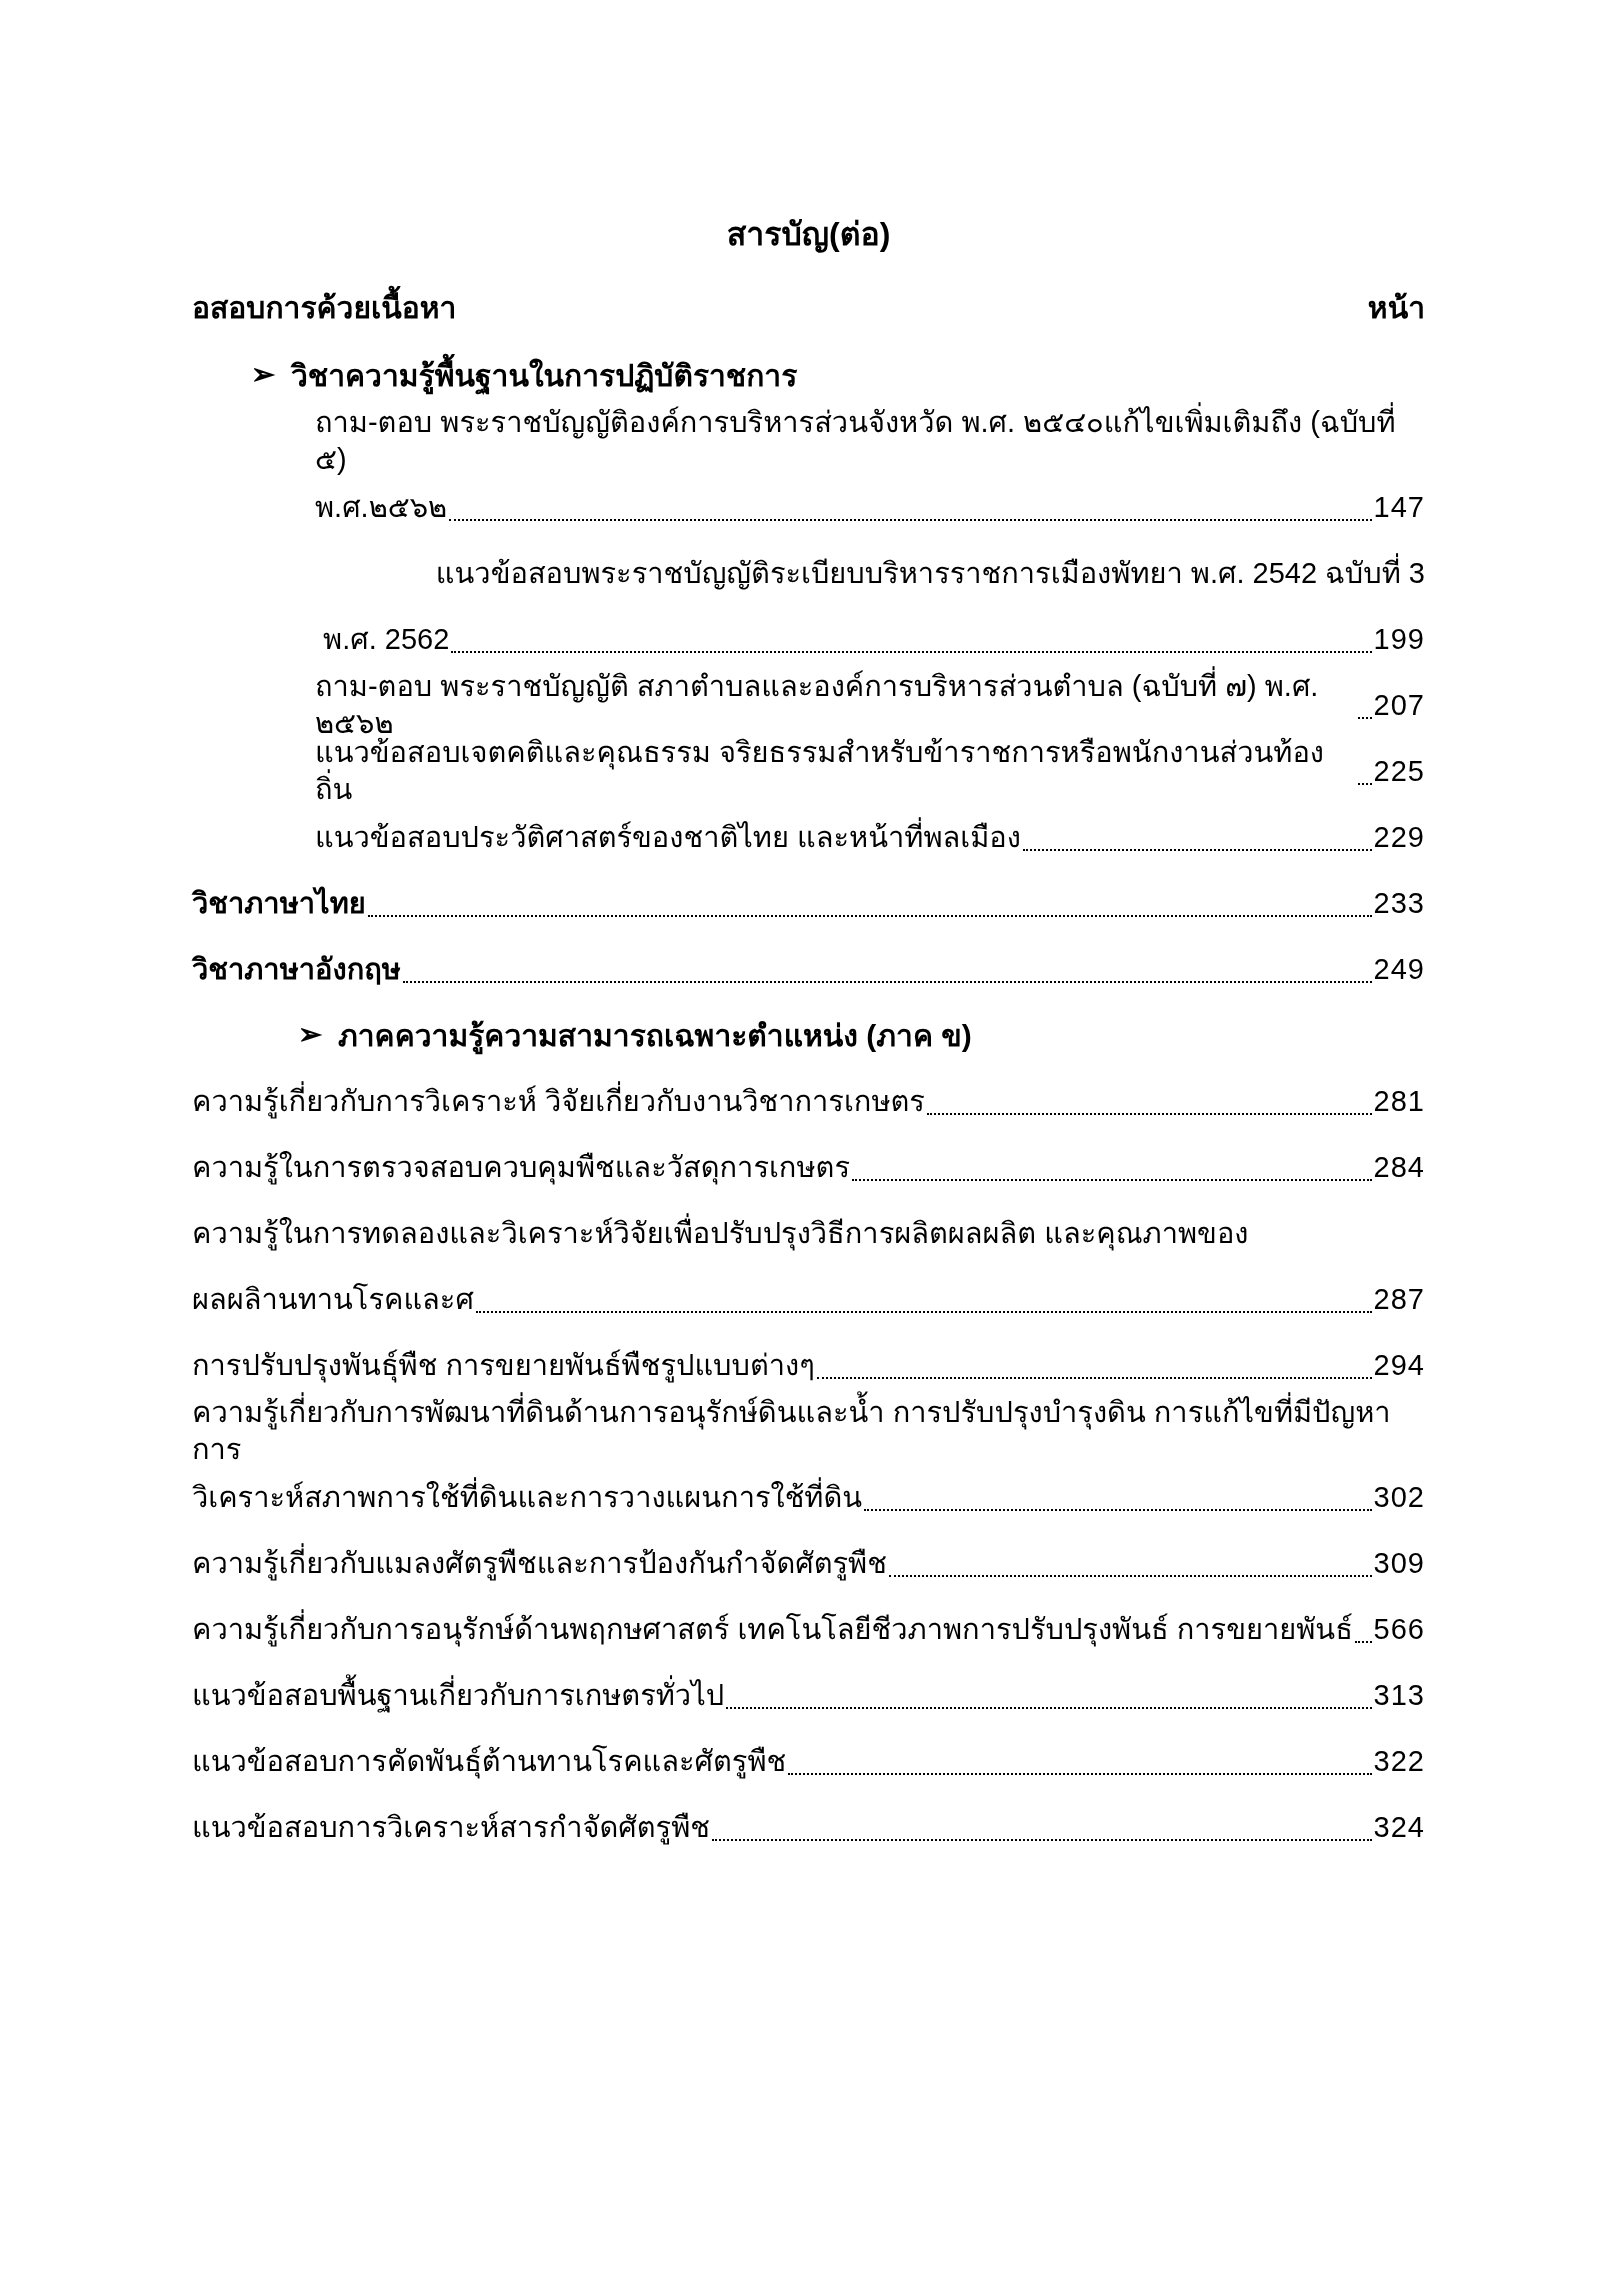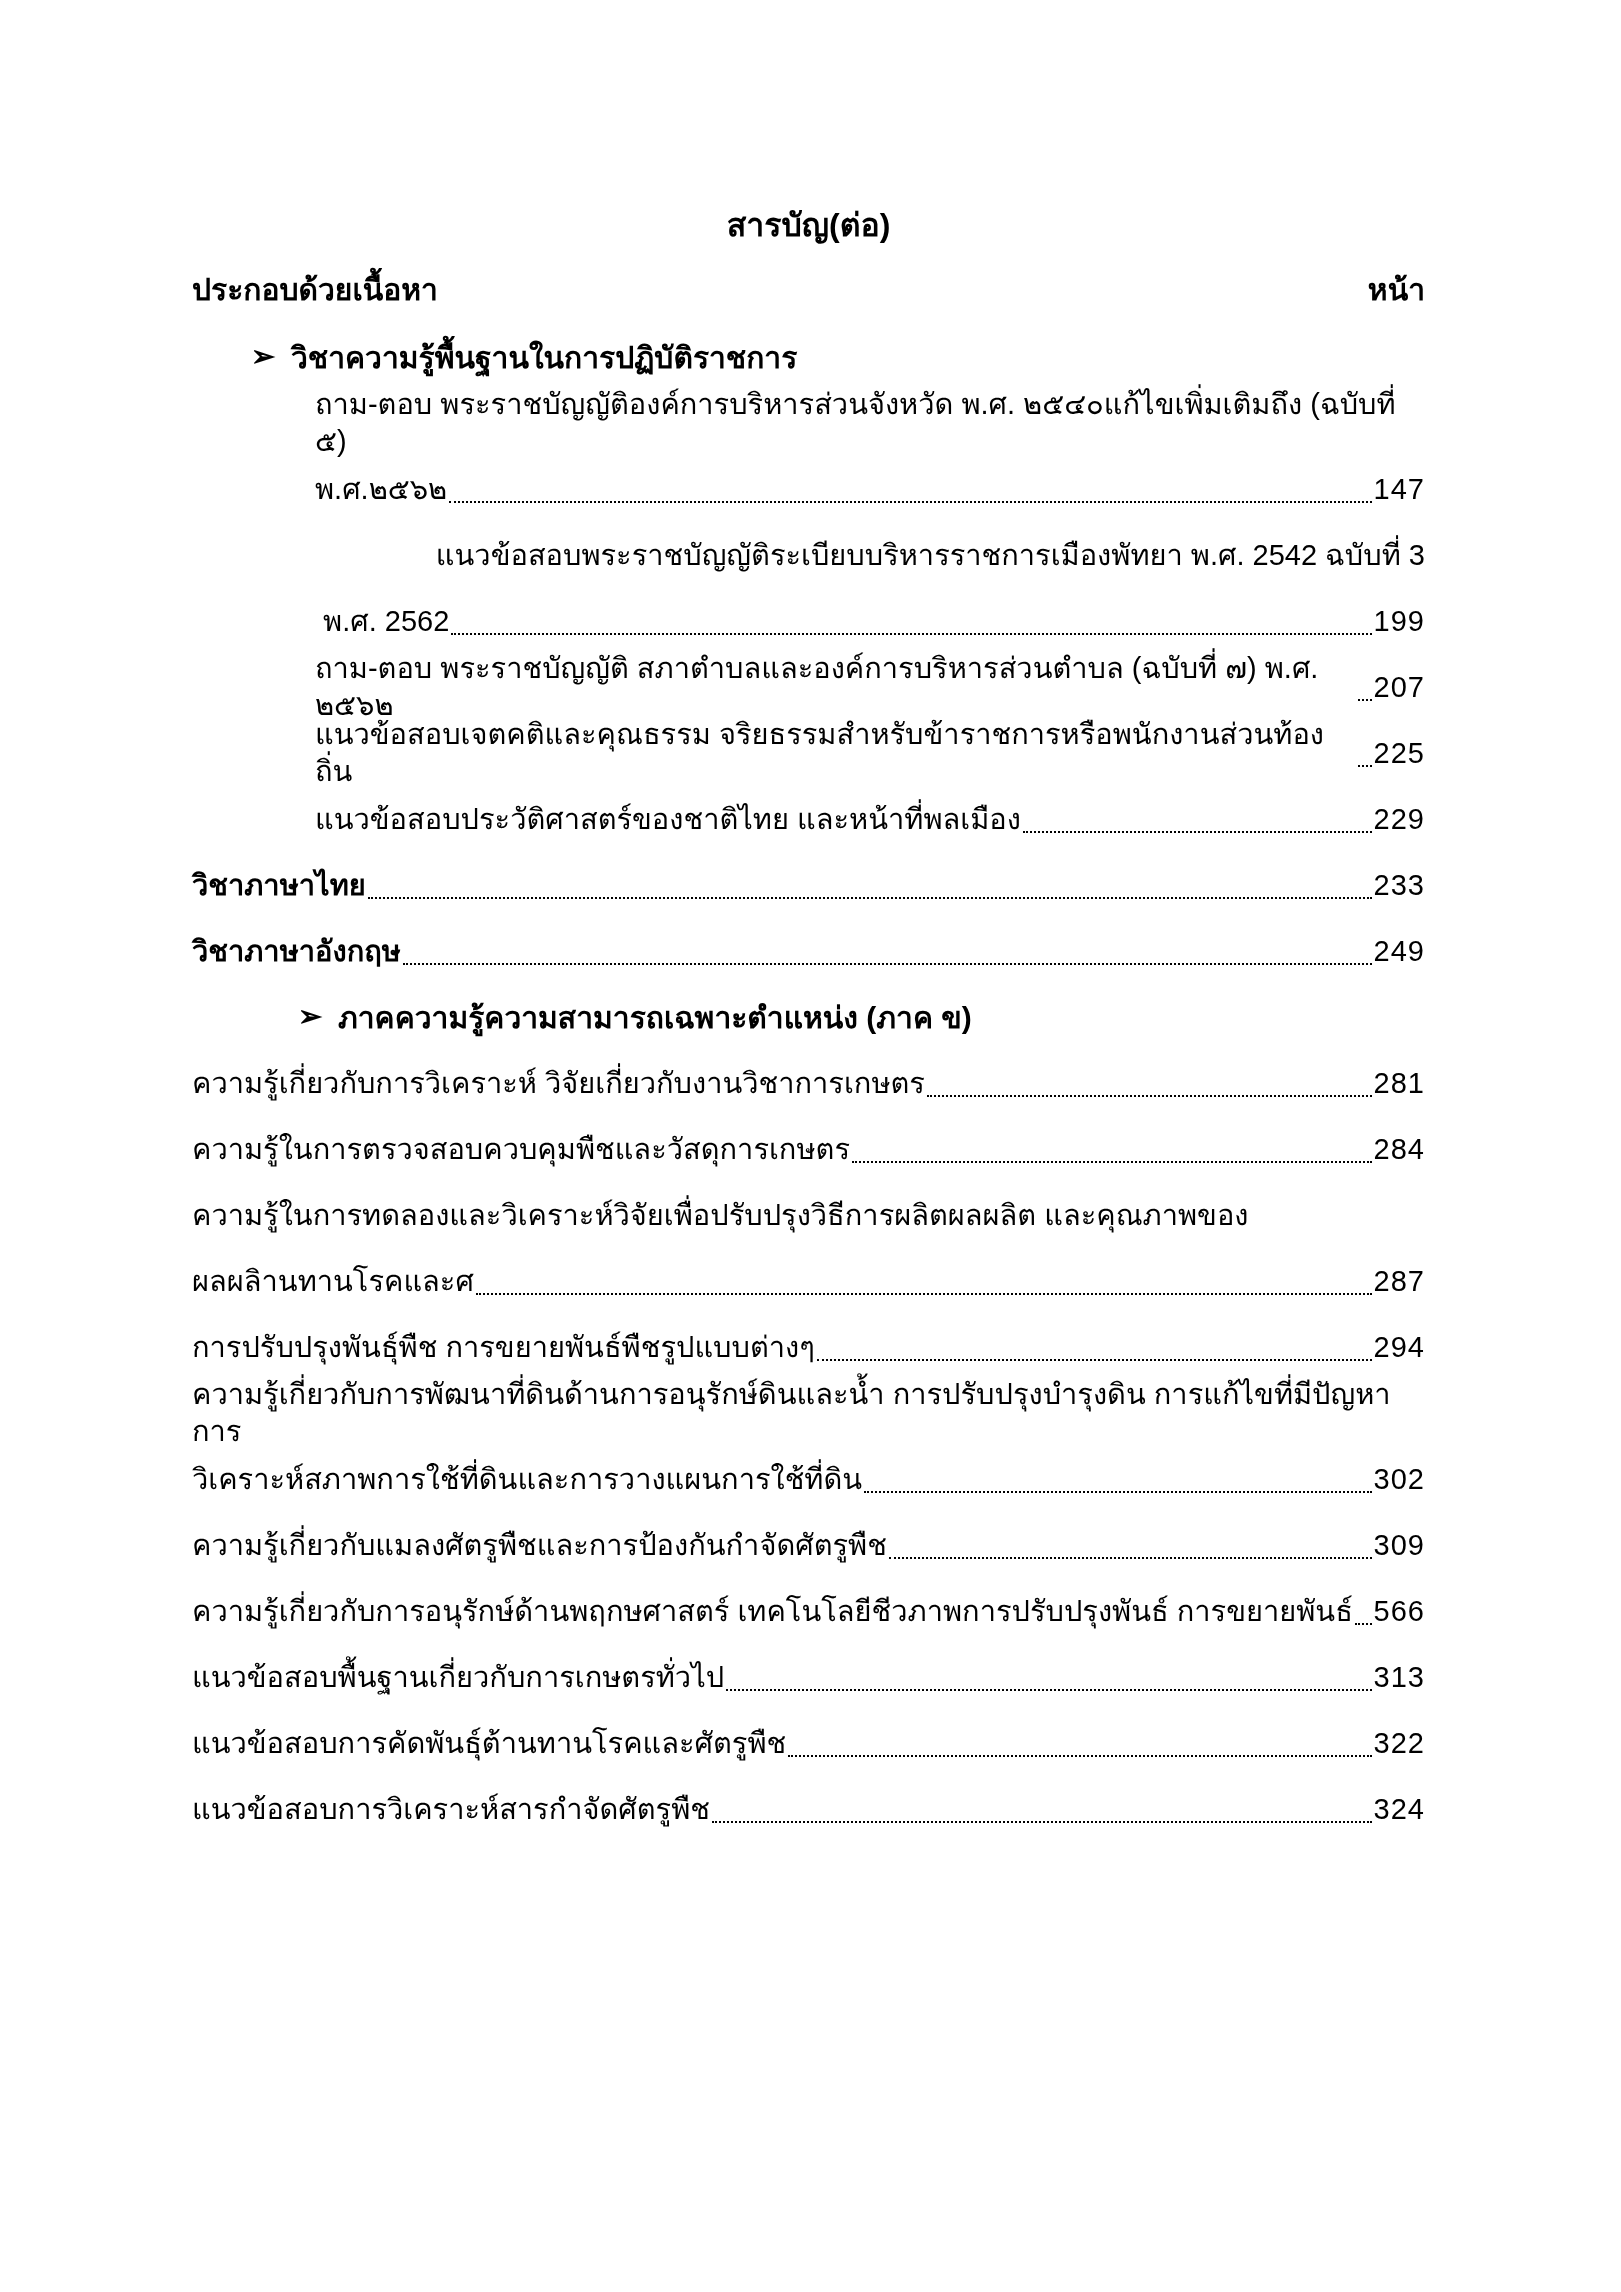--- a/index.html
+++ b/index.html
@@ -19,21 +19,21 @@
     width: 1621px;
     height: 2293px;
     padding: 196px 196px 0 192px;
     background: #ffffff;
   }
   .doc-title {
     text-align: center;
     font-weight: bold;
     font-size: 32px;
     line-height: 43px;
-    margin: 8px;
+    margin: 17px;
   }
   .header-row {
     display: flex;
     justify-content: space-between;
     align-items: center;
     font-weight: bold;
     font-size: 30px;
     height: 69px;
     margin-top: 5.9px;
   }
@@ -72,21 +72,21 @@
     transform: translateY(-1px);
   }
 </style>
 </head>
 <body>
 
 <div class="page">
   <h1 class="doc-title">สารบัญ(ต่อ)</h1>
 
   <div class="header-row">
-    <span>ประกอบด้วยเนื้อหา</span>
+    <span>อสอบการค้วยเนื้อหา</span>
     <span>หน้า</span>
   </div>
 
   <div class="toc" id="toc-list">
       <div class="row style-bullet1">
     <span class="bullet-icon">➢</span>
     <span class="label">วิชาความรู้พื้นฐานในการปฏิบัติราชการ</span>
 
   </div>
       <div class="row style-sub">

